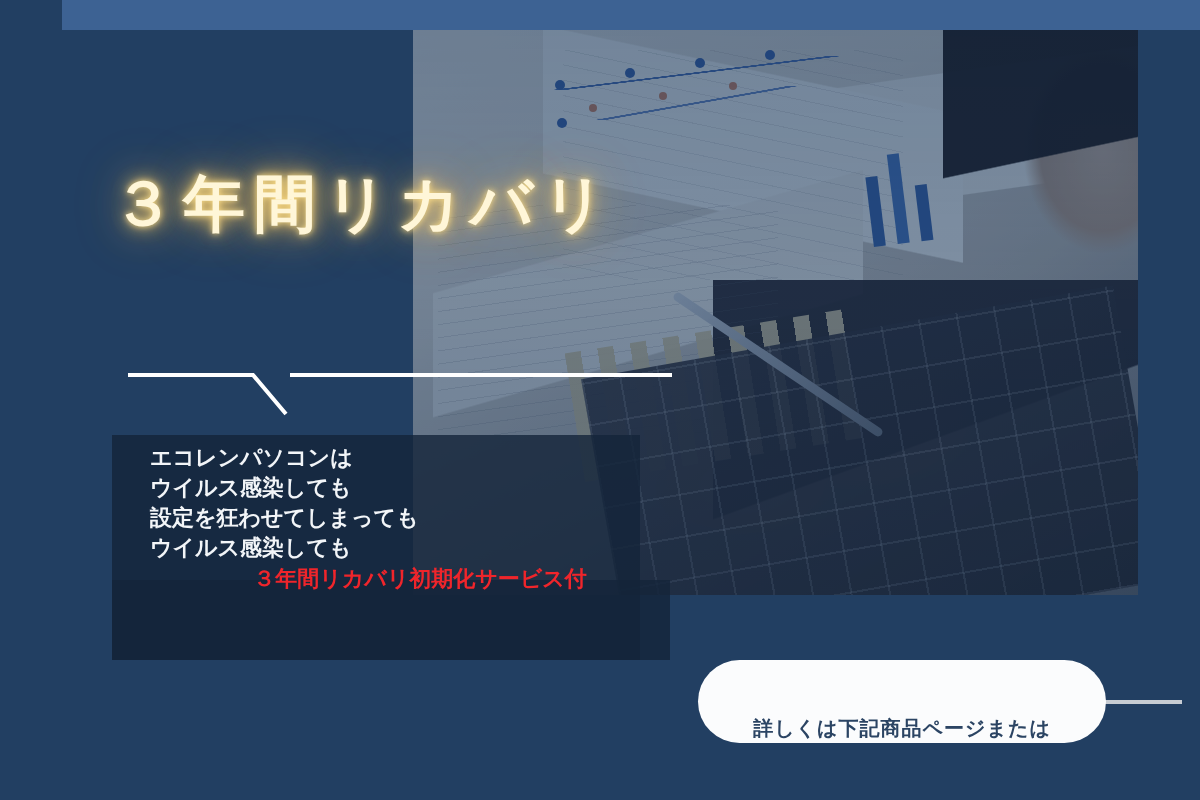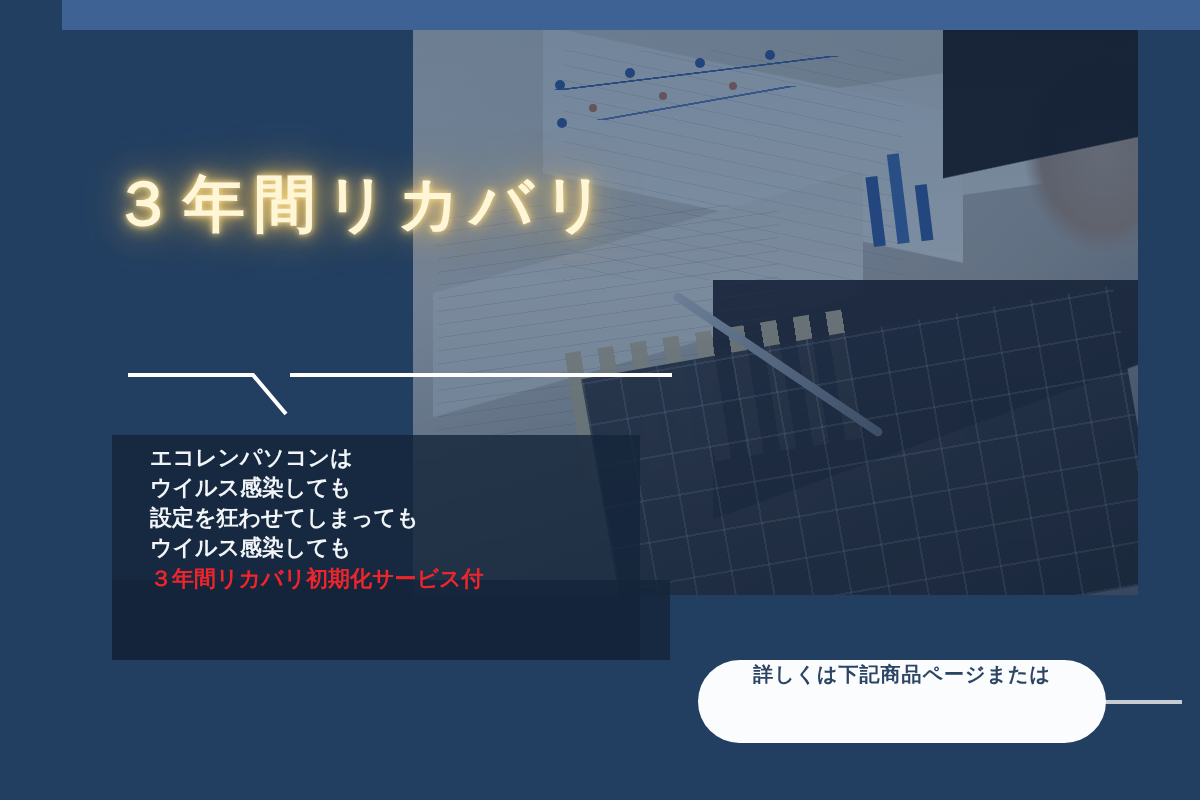--- a/index.html
+++ b/index.html
@@ -151,27 +151,27 @@
   }
   .textbox-ext{
     position:absolute;left:112px;top:580px;width:558px;height:80px;
     background:rgba(20,36,58,.80);
   }
   .textlines{
     position:absolute;left:150px;top:443px;width:540px;
     font-size:22px;line-height:1.37;font-weight:bold;white-space:nowrap;
   }
   .textlines .w{color:#f2f5f8;}
-  .textlines .r{color:#f0252b;}
+  .textlines .r{color:#f0252b;text-align:center;}
 
   
   .pill{
     position:absolute;left:698px;top:660px;width:408px;height:83px;
     background:#fbfcfd;border-radius:42px;
-    display:flex;align-items:flex-start;justify-content:center;
+    display:flex;align-items:flex-end;justify-content:center;
   }
   .pill-text{
     color:#2b4463;font-size:20px;font-weight:bold;line-height:1.45;
     text-align:center;letter-spacing:1px;white-space:nowrap;
   }
   .pill-tail{
     position:absolute;left:1040px;top:700px;width:142px;height:4px;
     background:#c7ccd3;
   }
 

